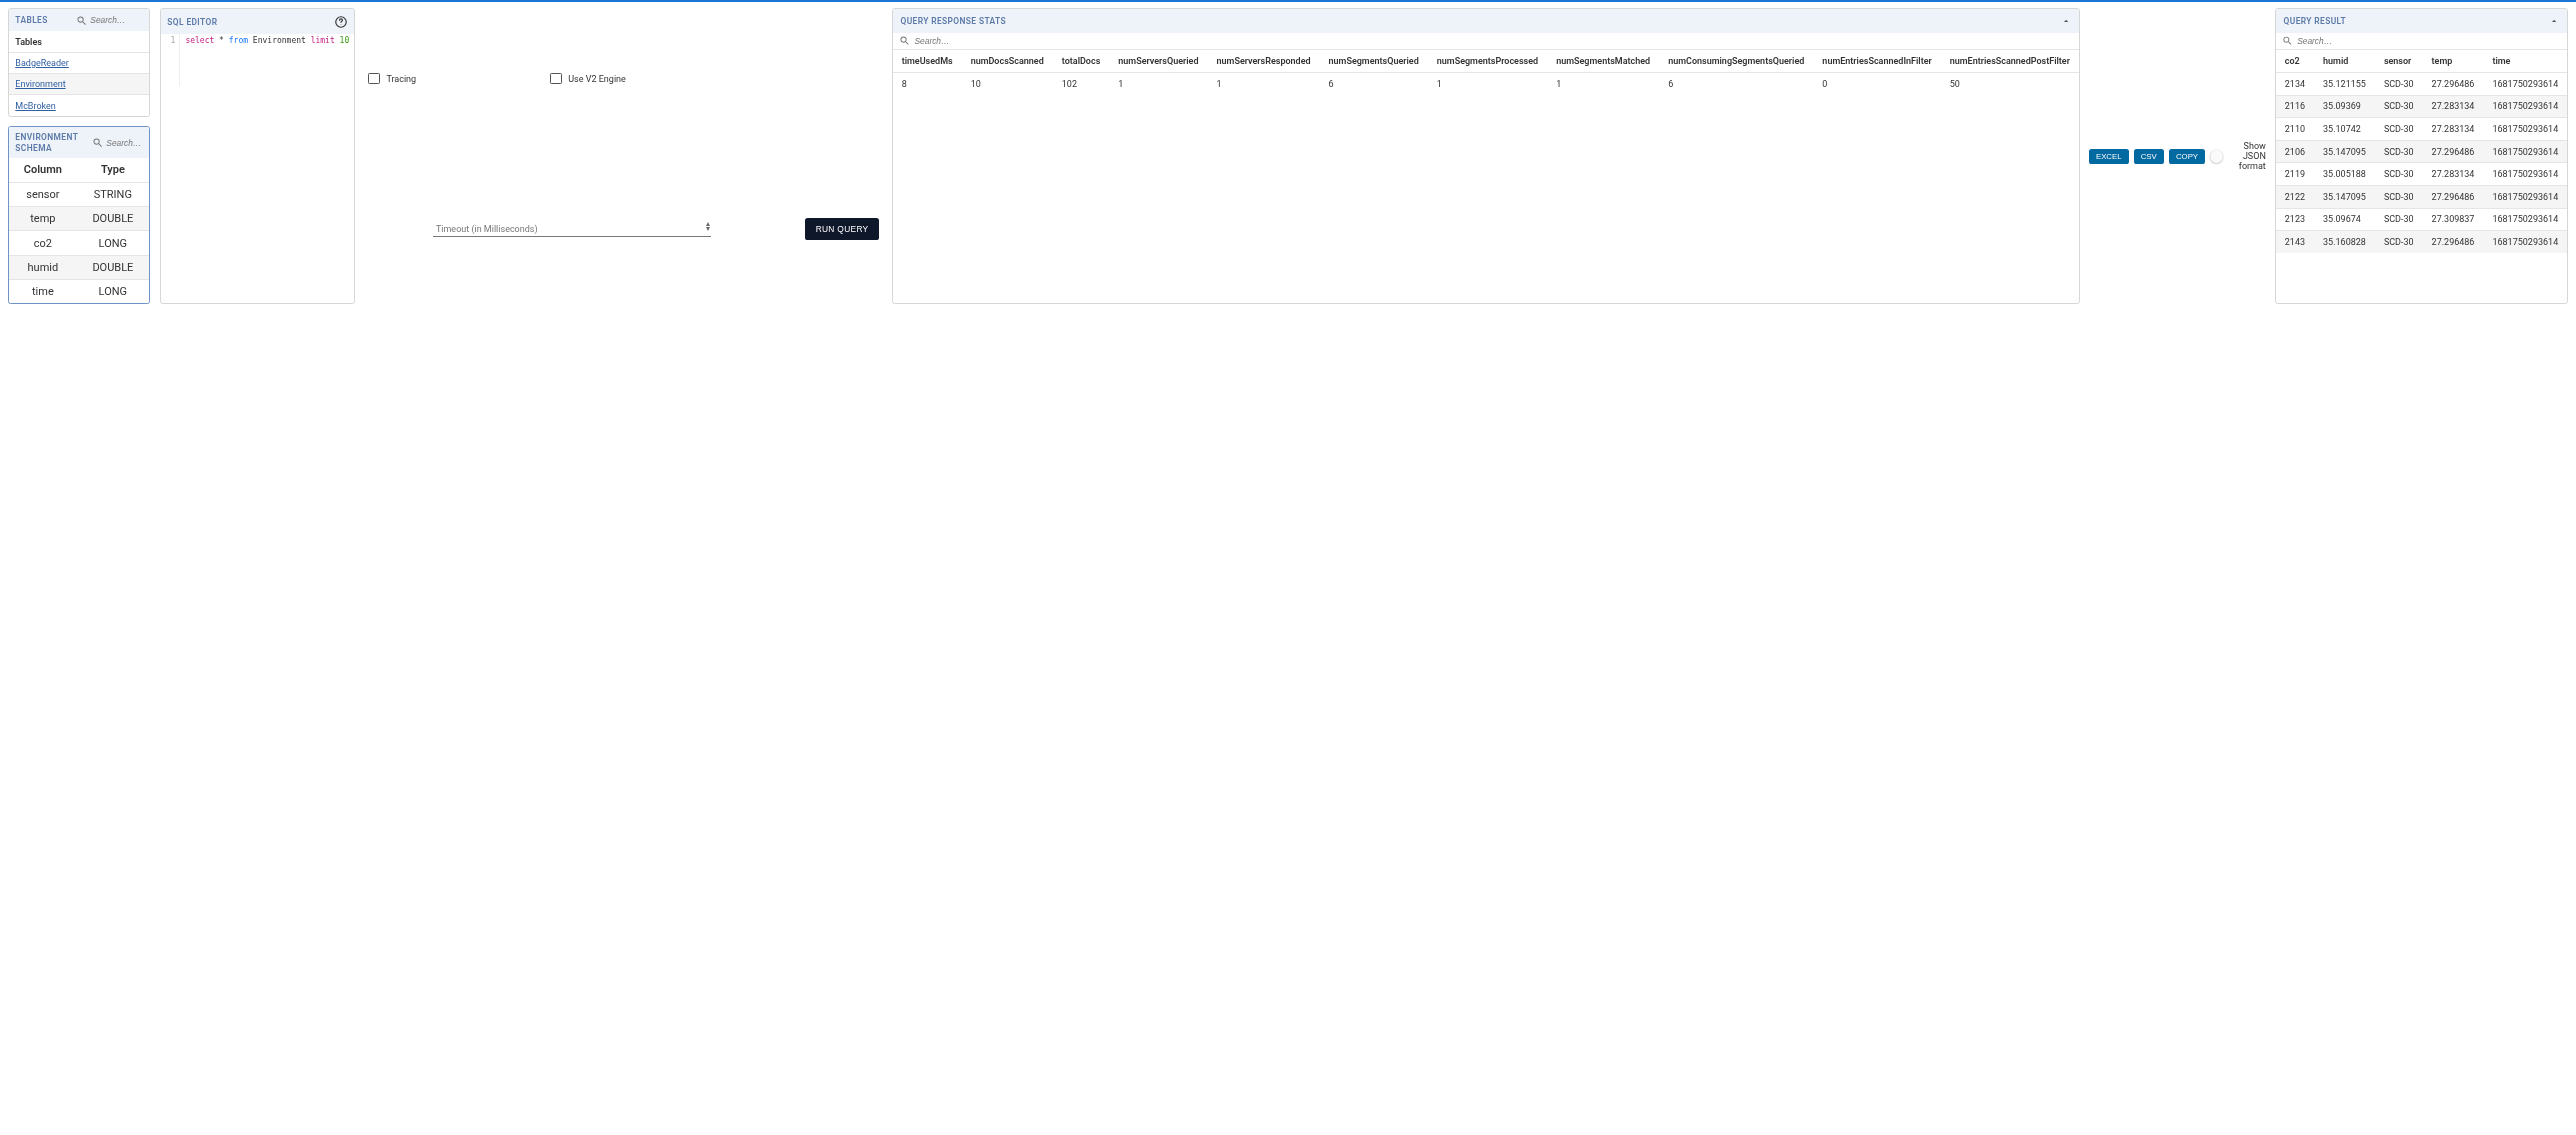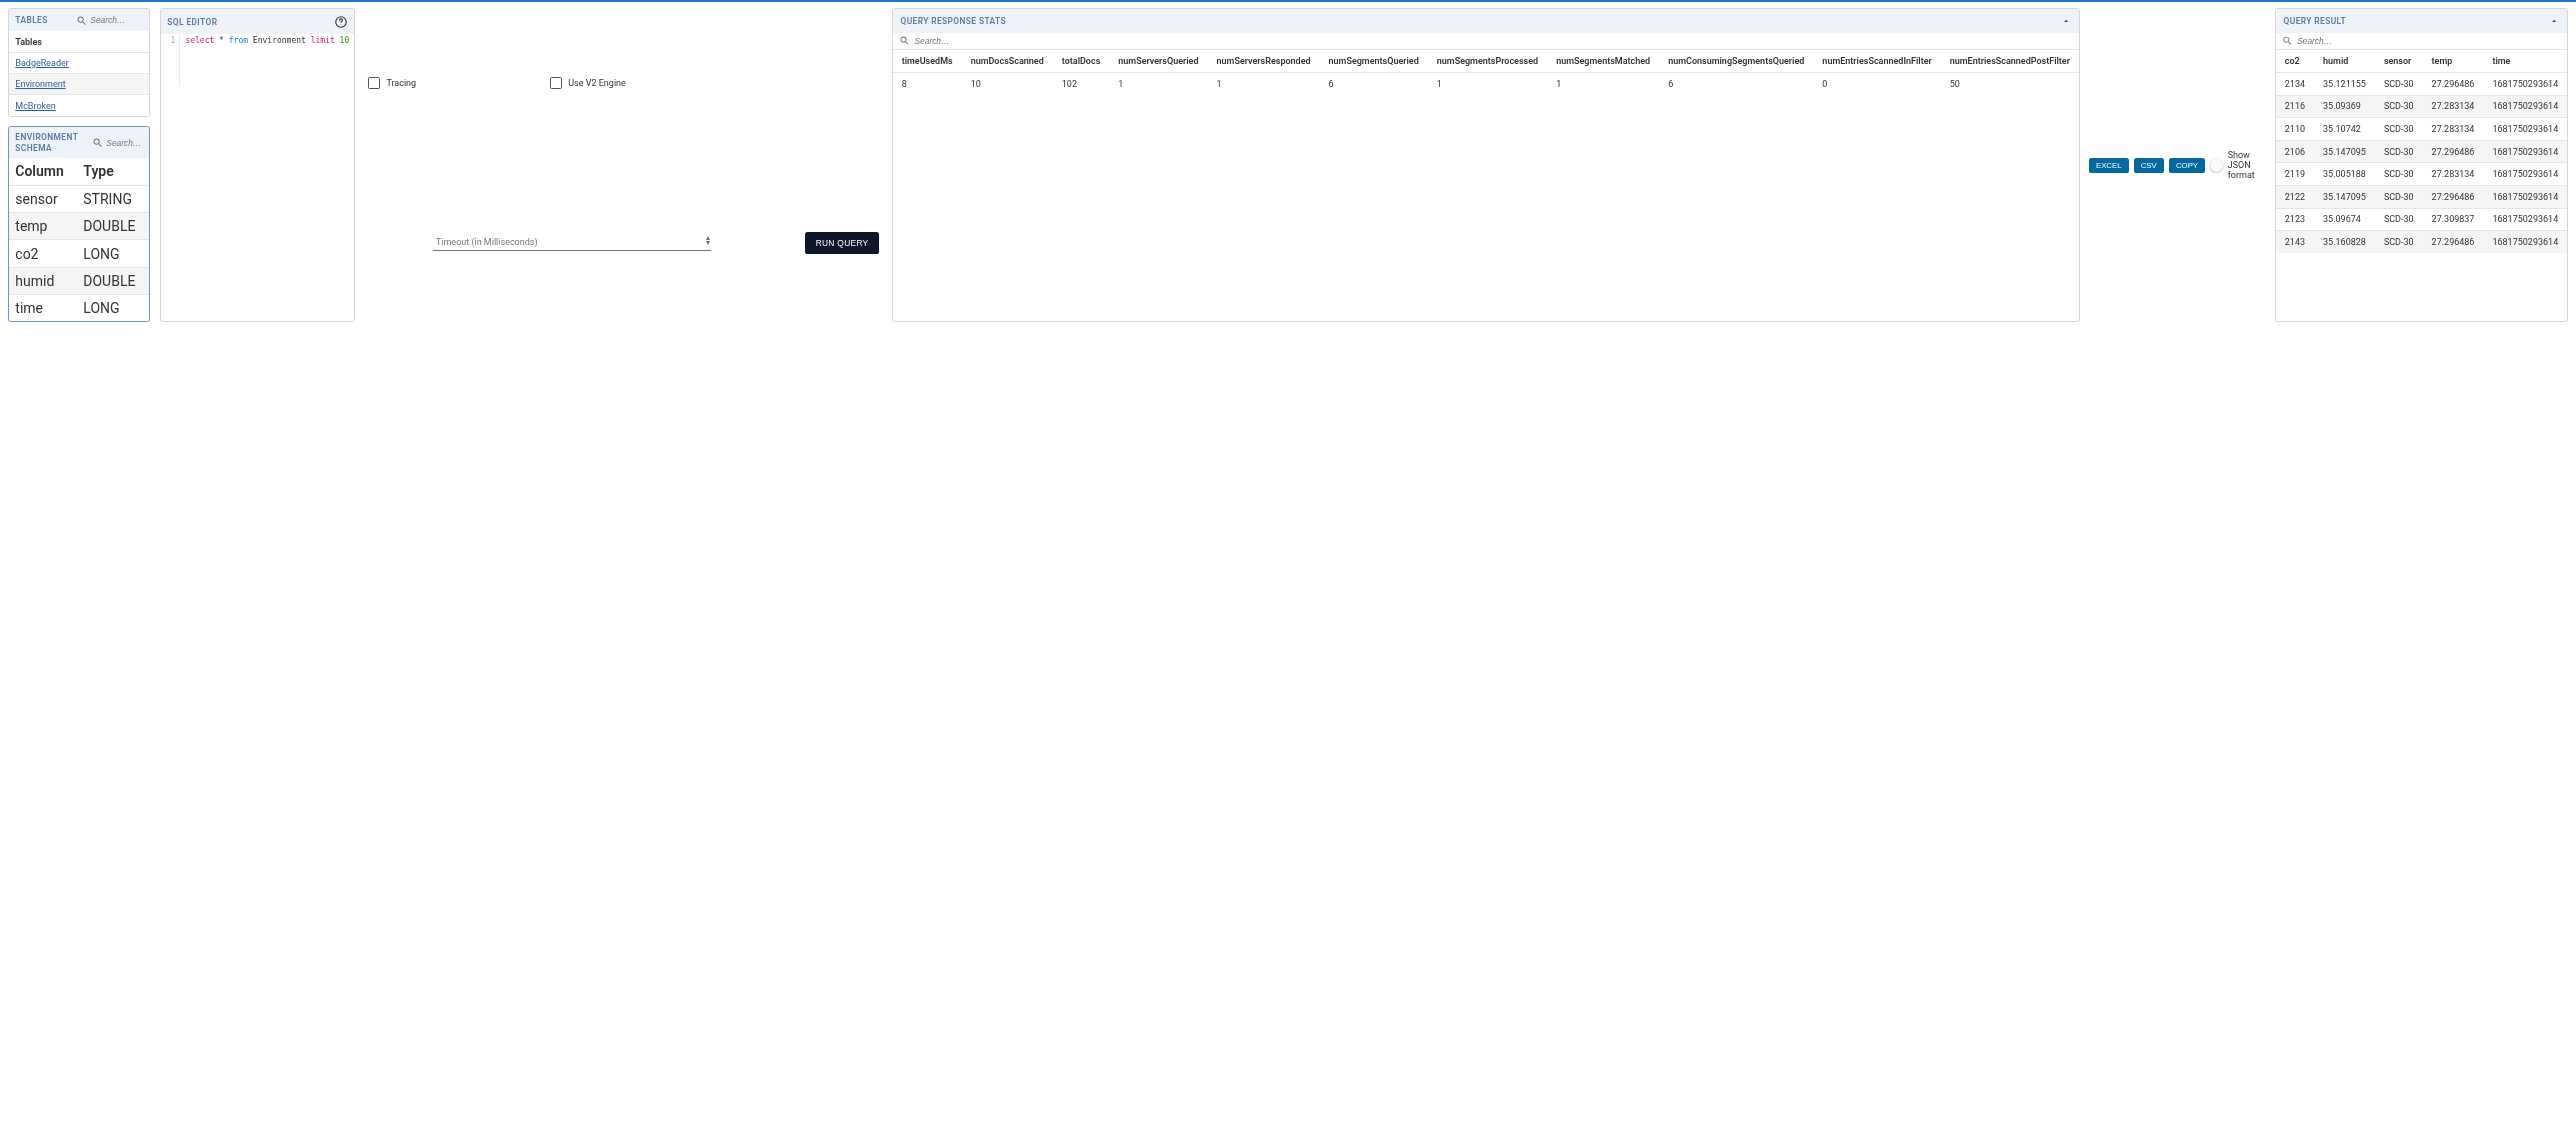--- a/index.html
+++ b/index.html
@@ -25,21 +25,21 @@
     .search-wrap { display: flex; align-items: center; gap: 2.6px; color: #777; }
     .search-wrap input { border: none; background: transparent; outline: none; font-size: 8.4px; font-style: italic; color: #777; width: 52px; }
     .icon-svg { width: 11.6px; height: 11.6px; fill: #777; }
 
     .list-row { padding: 5.2px 6.5px; border-top: 0.6px solid #e5e5e5; font-size: 9px; color: #333; }
     .list-row.header-row { font-weight: 600; border-top: none; }
     .list-row a { color: #2f5fa3; text-decoration: underline; }
     .list-row.selected { background: #f5f5f5; }
 
     .schema-table { width: 100%; border-collapse: collapse; }
-    .schema-table th, .schema-table td { text-align: left; padding: 5.2px 6.5px; border-top: 0.6px solid #e5e5e5; font-size: 14px; }
+    .schema-table th, .schema-table td { text-align: center; padding: 5.2px 6.5px; border-top: 0.6px solid #e5e5e5; font-size: 11px; }
     .schema-table th { font-weight: 600; border-top: none; }
     .schema-table tr.alt { background: #f5f5f5; }
 
     .editor-panel { border: 0.6px solid #d6d6d6; border-radius: 2.6px; }
     .editor-panel .panel-header { justify-content: space-between; }
     .help-icon { width: 14px; height: 14px; }
     .code-area { display: flex; height: 52px; background: #fff; font-family: Menlo, Consolas, monospace; font-size: 8px; }
     .gutter { width: 19.4px; text-align: right; padding: 2.6px 3.9px; color: #aaa; border-right: 0.6px solid #eee; }
     .code-line { padding: 2.6px 5.2px; white-space: pre; }
     .kw-select { color: #c41d7f; }
@@ -68,21 +68,21 @@
     .section-search input { border: none; outline: none; font-size: 8.4px; font-style: italic; color: #777; width: 100%; }
 
     .scroll-x { overflow-x: auto; }
     .data-table { width: 100%; border-collapse: collapse; min-width: 100%; }
     .data-table th, .data-table td { text-align: left; padding: 5.8px 9px; font-size: 9px; border-top: 0.6px solid #e5e5e5; white-space: nowrap; }
     .data-table th { font-weight: 600; border-top: none; }
     .data-table tbody tr:nth-child(even) { background: #f5f5f5; }
 
     .action-row { display: flex; align-items: center; gap: 5.2px; padding: 1.3px 0; }
     .pill-btn { background: #0369a1; color: #fff; border: none; border-radius: 2.6px; padding: 3.2px 7px; font-size: 7.8px; cursor: pointer; }
-    .json-toggle { margin-left: auto; display: flex; align-items: center; gap: 6.5px; }
+    .json-toggle { margin-left: auto; display: flex; align-items: center; gap: 6.5px; text-align: right; }
     .switch { width: 22px; height: 10.3px; background: #ccc; border-radius: 6.5px; position: relative; }
     .switch::after { content: ""; position: absolute; left: -0.6px; top: -1.3px; width: 13px; height: 13px; background: #fafafa; border-radius: 50%; box-shadow: 0 0.6px 1.9px rgba(0,0,0,0.3); }
 
     .schema-header-wrap { display:flex; align-items:center; justify-content:space-between; width:100%; gap:3.9px;}
     .schema-header-wrap .title { flex-shrink: 0; max-width: 71px; line-height: 1.25; }
   </style>
 </head>
 <body>
 
 <div class="top-bar"></div>

